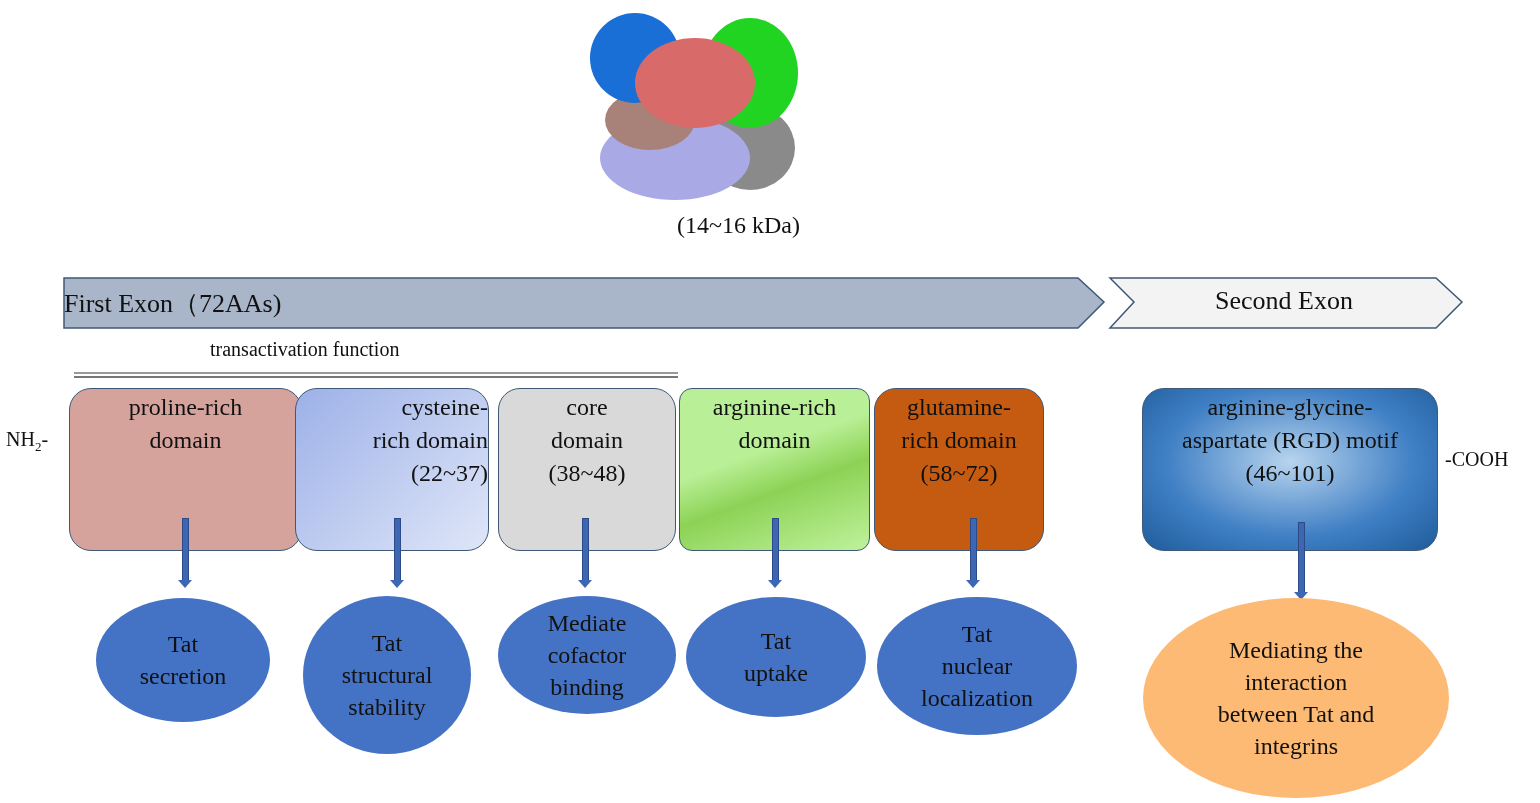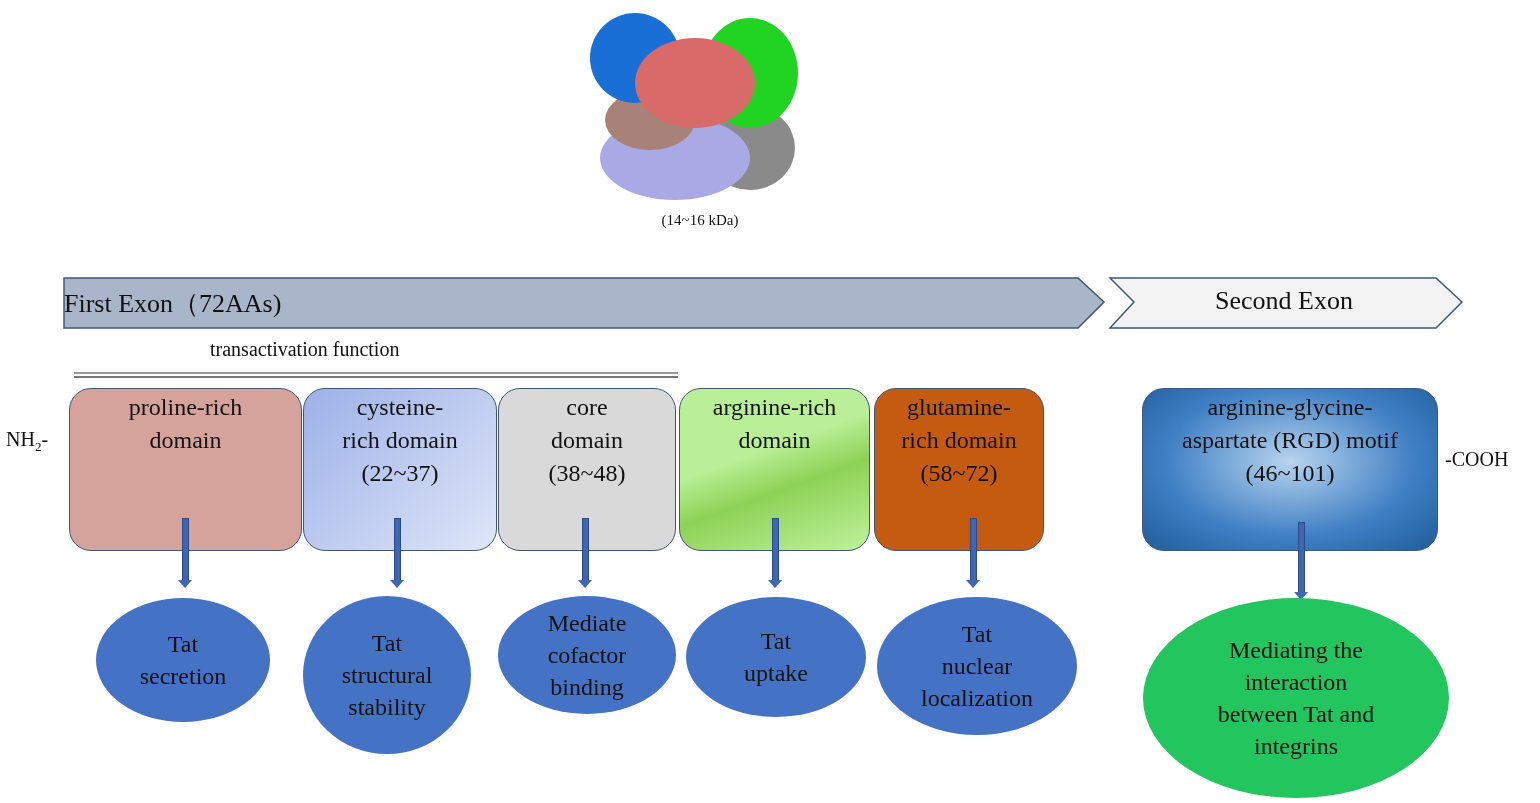--- a/index.html
+++ b/index.html
@@ -1,26 +1,26 @@
 <!DOCTYPE html>
 <html><head>
 <meta charset="utf-8">
 <style>
   html, body { margin: 0; padding: 0; background: #ffffff; }
   body { width: 1540px; height: 803px; position: relative; overflow: hidden;
          font-family: "Liberation Serif", "DejaVu Serif", serif; color: #111; }
   .abs { position: absolute; }
   #protein { left: 590px; top: 8px; }
-  .caption { font-size: 15px; text-align: center; }
+  .caption { font-size: 24px; text-align: right; }
   .domain-box { position: absolute; top: 388px; height: 163px; border: 1.5px solid #3f5877;
     border-radius: 22px; box-sizing: border-box; text-align: center; font-size: 24px;
     line-height: 33px; padding-top: 2px; }
   .ellipse { position: absolute; border-radius: 50%; background: #4472c4; display: flex;
     align-items: center; justify-content: center; text-align: center; font-size: 24px; line-height: 32px; }
-  .ellipse.orange { background: #22c55e; }
+  .ellipse.orange { background: #fdba74; }
   .arrow { position: absolute; width: 5px; background: #3d66b3; border: 1px solid #2b4a87; }
   .arrow::after { content: ""; position: absolute; left: -5px; bottom: -7px; border-left: 7px solid transparent;
     border-right: 7px solid transparent; border-top: 8px solid #3d66b3; }
   .term { font-size: 20px; }
 </style>
 </head>
 <body>
 
 <svg id="protein" class="abs" width="210" height="200">
   <g>
@@ -54,31 +54,31 @@
 <div class="abs" style="left:1134px; top:286px; width:300px; text-align:center; font-size:26px;">Second Exon</div>
 <div class="abs" style="left:210px; top:338px; font-size:20px;">transactivation function</div>
 
 <div class="abs term" style="left:6px; top:428px;"><span>NH</span><sub style="font-size:13px">2</sub><span>-</span></div>
 <div class="abs term" style="left:1445px; top:448px;"><span>-</span><span>COOH</span></div>
 
 <div class="domain-box" style="left:69px; width:233px; background:#d6a39c;">
   <div>proline-rich</div>
     <div>domain</div>
 </div>
-<div class="domain-box" style="left:303px; width:194px; background:linear-gradient(135deg,#9db1e8,#dfe6f8);">
+<div class="domain-box" style="left:295px; width:194px; background:linear-gradient(135deg,#9db1e8,#dfe6f8);text-align:right;">
   <div>cysteine-</div>
     <div>rich domain</div>
     <div>(22~37)</div>
 </div>
 <div class="domain-box" style="left:498px; width:178px; background:#d9d9d9;">
   <div>core</div>
     <div>domain</div>
     <div>(38~48)</div>
 </div>
-<div class="domain-box" style="left:679px; width:191px; background:linear-gradient(160deg,#b9ef96 40%,#8dd256 60%,#bff29c);">
+<div class="domain-box" style="left:679px; width:191px; background:linear-gradient(160deg,#b9ef96 40%,#8dd256 60%,#bff29c);border-radius:13px;">
   <div>arginine-rich</div>
     <div>domain</div>
 </div>
 <div class="domain-box" style="left:874px; width:170px; background:#c55a11;">
   <div>glutamine-</div>
     <div>rich domain</div>
     <div>(58~72)</div>
 </div>
 <div class="domain-box" style="left:1142px; width:296px; background:radial-gradient(ellipse at 50% 45%,#b8d4ee,#3f7fc4 60%,#1f5c9a);">
   <div>arginine-glycine-</div>

